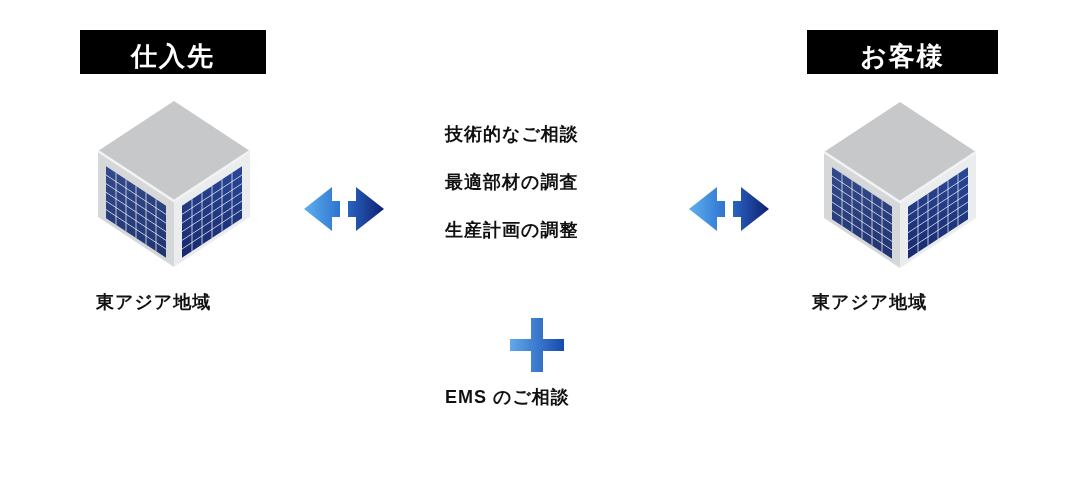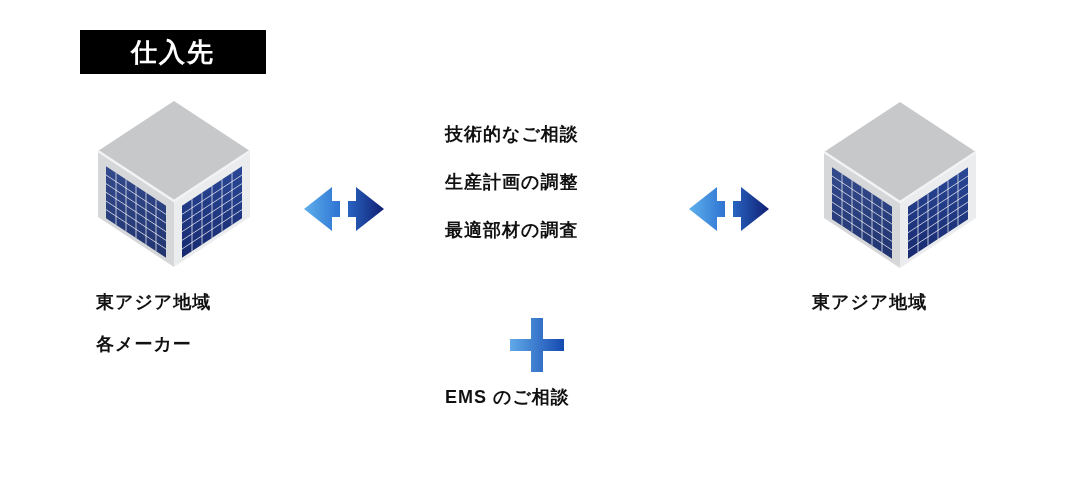--- a/index.html
+++ b/index.html
@@ -4,21 +4,21 @@
 <style>
   html,body{margin:0;padding:0;background:#ffffff;}
   .stage{
     position:relative;width:1080px;height:498px;margin:0 auto;
     background:#ffffff;overflow:hidden;
     font-family:"Liberation Sans","DejaVu Sans",sans-serif;
     color:#111111;
   }
   .hdr{
     position:absolute;top:30px;height:44px;background:#000000;
-    display:flex;align-items:center;justify-content:center;
+    display:flex;align-items:flex-end;justify-content:center;
     color:#ffffff;font-size:26px;font-weight:700;letter-spacing:2px;
   }
   .hdr-left{left:80px;width:186px;}
   .hdr-center{left:448px;width:190px;}
   .hdr-right{left:807px;width:191px;}
   .cube{position:absolute;width:156px;height:170px;}
   .cube-left{left:96px;top:99px;}
   .cube-right{left:822px;top:100px;}
   .arrow{position:absolute;width:80px;height:44px;}
   .arrow-left{left:304px;top:187px;}
@@ -35,20 +35,23 @@
   .rightcol li{height:42px;line-height:42px;}
   .plus{position:absolute;left:510px;top:318px;width:54px;height:54px;}
 </style>
 </head>
 <body>
 
 <div class="stage">
 
   <div class="hdr hdr-left">
     <span>仕入先</span>
+  </div>
+  <div class="hdr hdr-right">
+    <span>お客様</span>
   </div>
 
   <svg class="cube cube-left" viewBox="0 0 156 170">
     <defs>
       <linearGradient id="panelL" x1="0" y1="0" x2="0" y2="1">
         <stop offset="0" stop-color="#334a8c"></stop>
           <stop offset="1" stop-color="#213470"></stop>
       </linearGradient>
       <linearGradient id="panelR" x1="0" y1="0" x2="0" y2="1">
         <stop offset="0" stop-color="#2a4896"></stop>
@@ -141,27 +144,26 @@
       <linearGradient id="plusGrad" gradientUnits="userSpaceOnUse" x1="0" y1="0" x2="54" y2="0">
         <stop offset="0" stop-color="#61a9e9"></stop>
         <stop offset="1" stop-color="#154ab0"></stop>
       </linearGradient>
     </defs>
     <path d="M21,0 h12 v21 h21 v12 h-21 v21 h-12 v-21 h-21 v-12 h21 Z" fill="url(#plusGrad)"></path>
   </svg>
 
   <ul class="txtcol leftcol">
     <li>東アジア地域</li>
-    <li>各メーカー</li>
   </ul>
 
   <ul class="txtcol services">
     <li>技術的なご相談</li>
+    <li>最適部材の調査</li>
     <li>生産計画の調整</li>
-    <li>最適部材の調査</li>
   </ul>
 
   <ul class="txtcol extras">
     <li>EMS のご相談</li>
   </ul>
 
   <ul class="txtcol rightcol">
     <li>東アジア地域</li>
   </ul>
 

